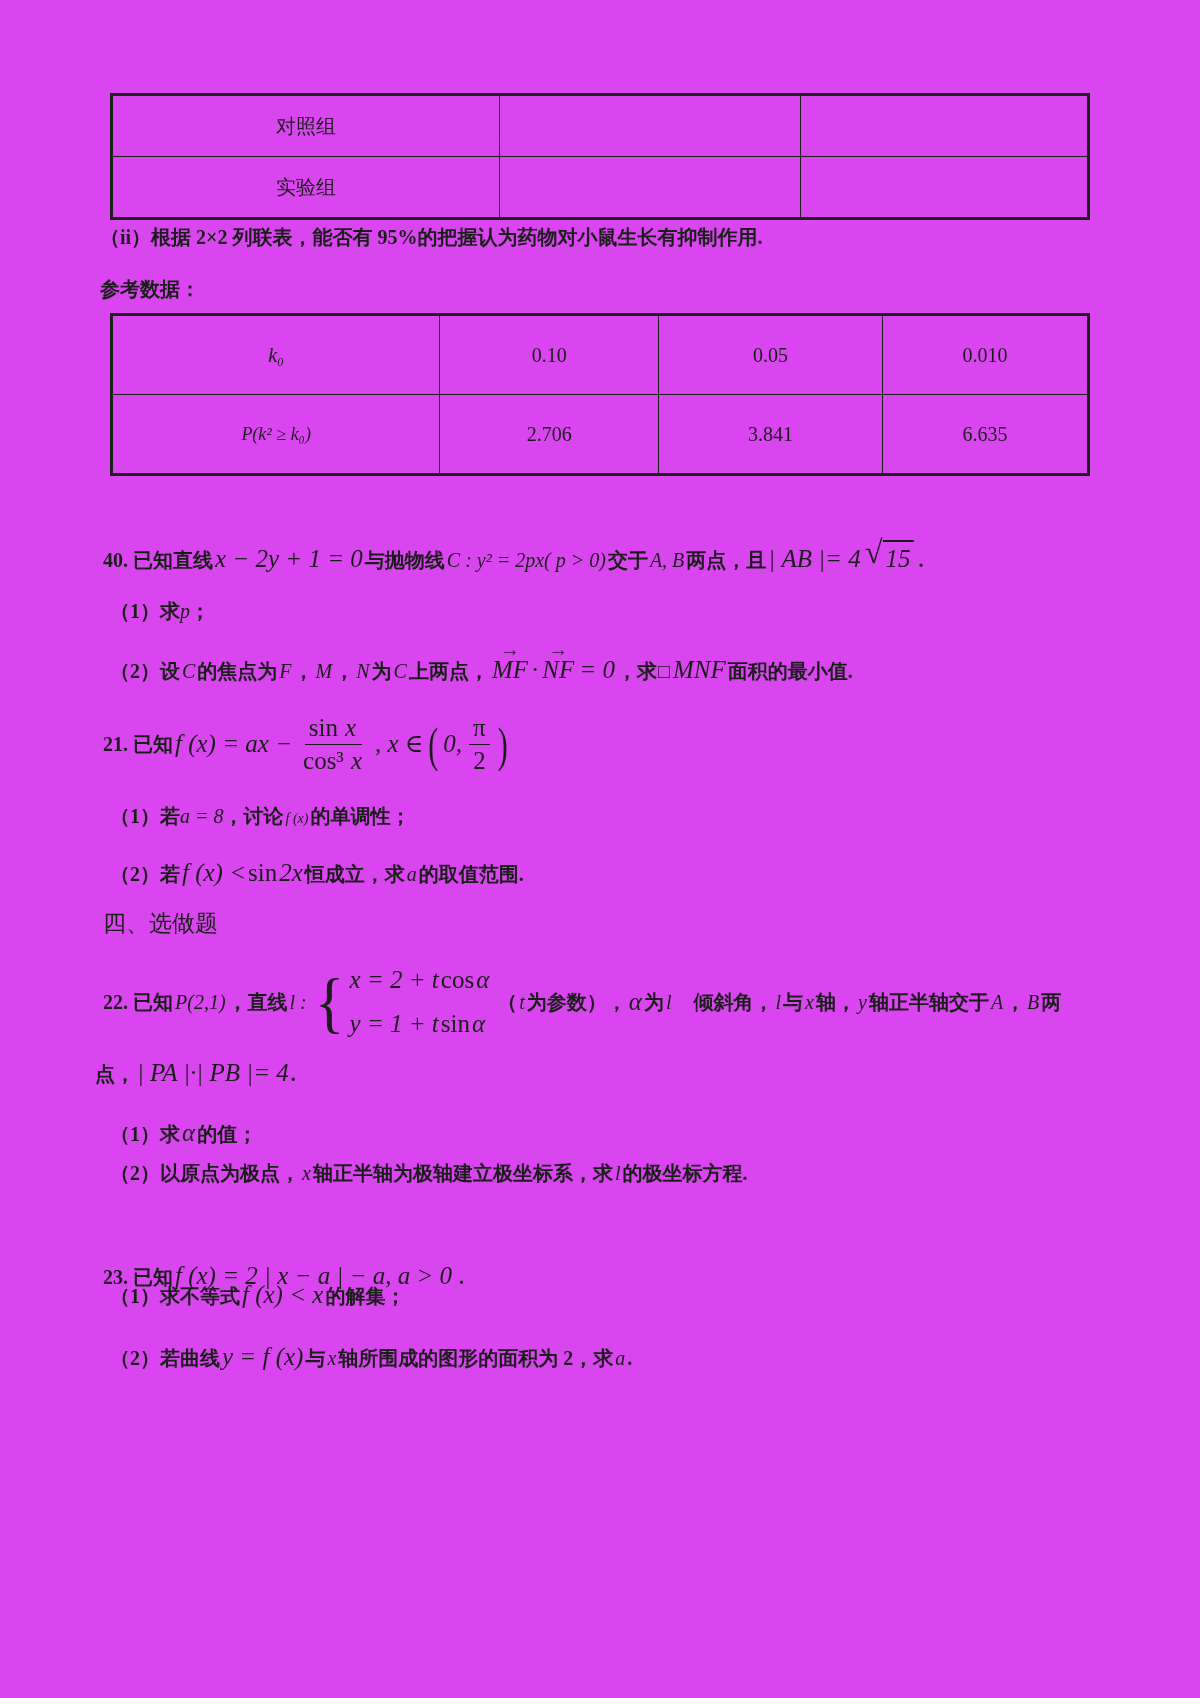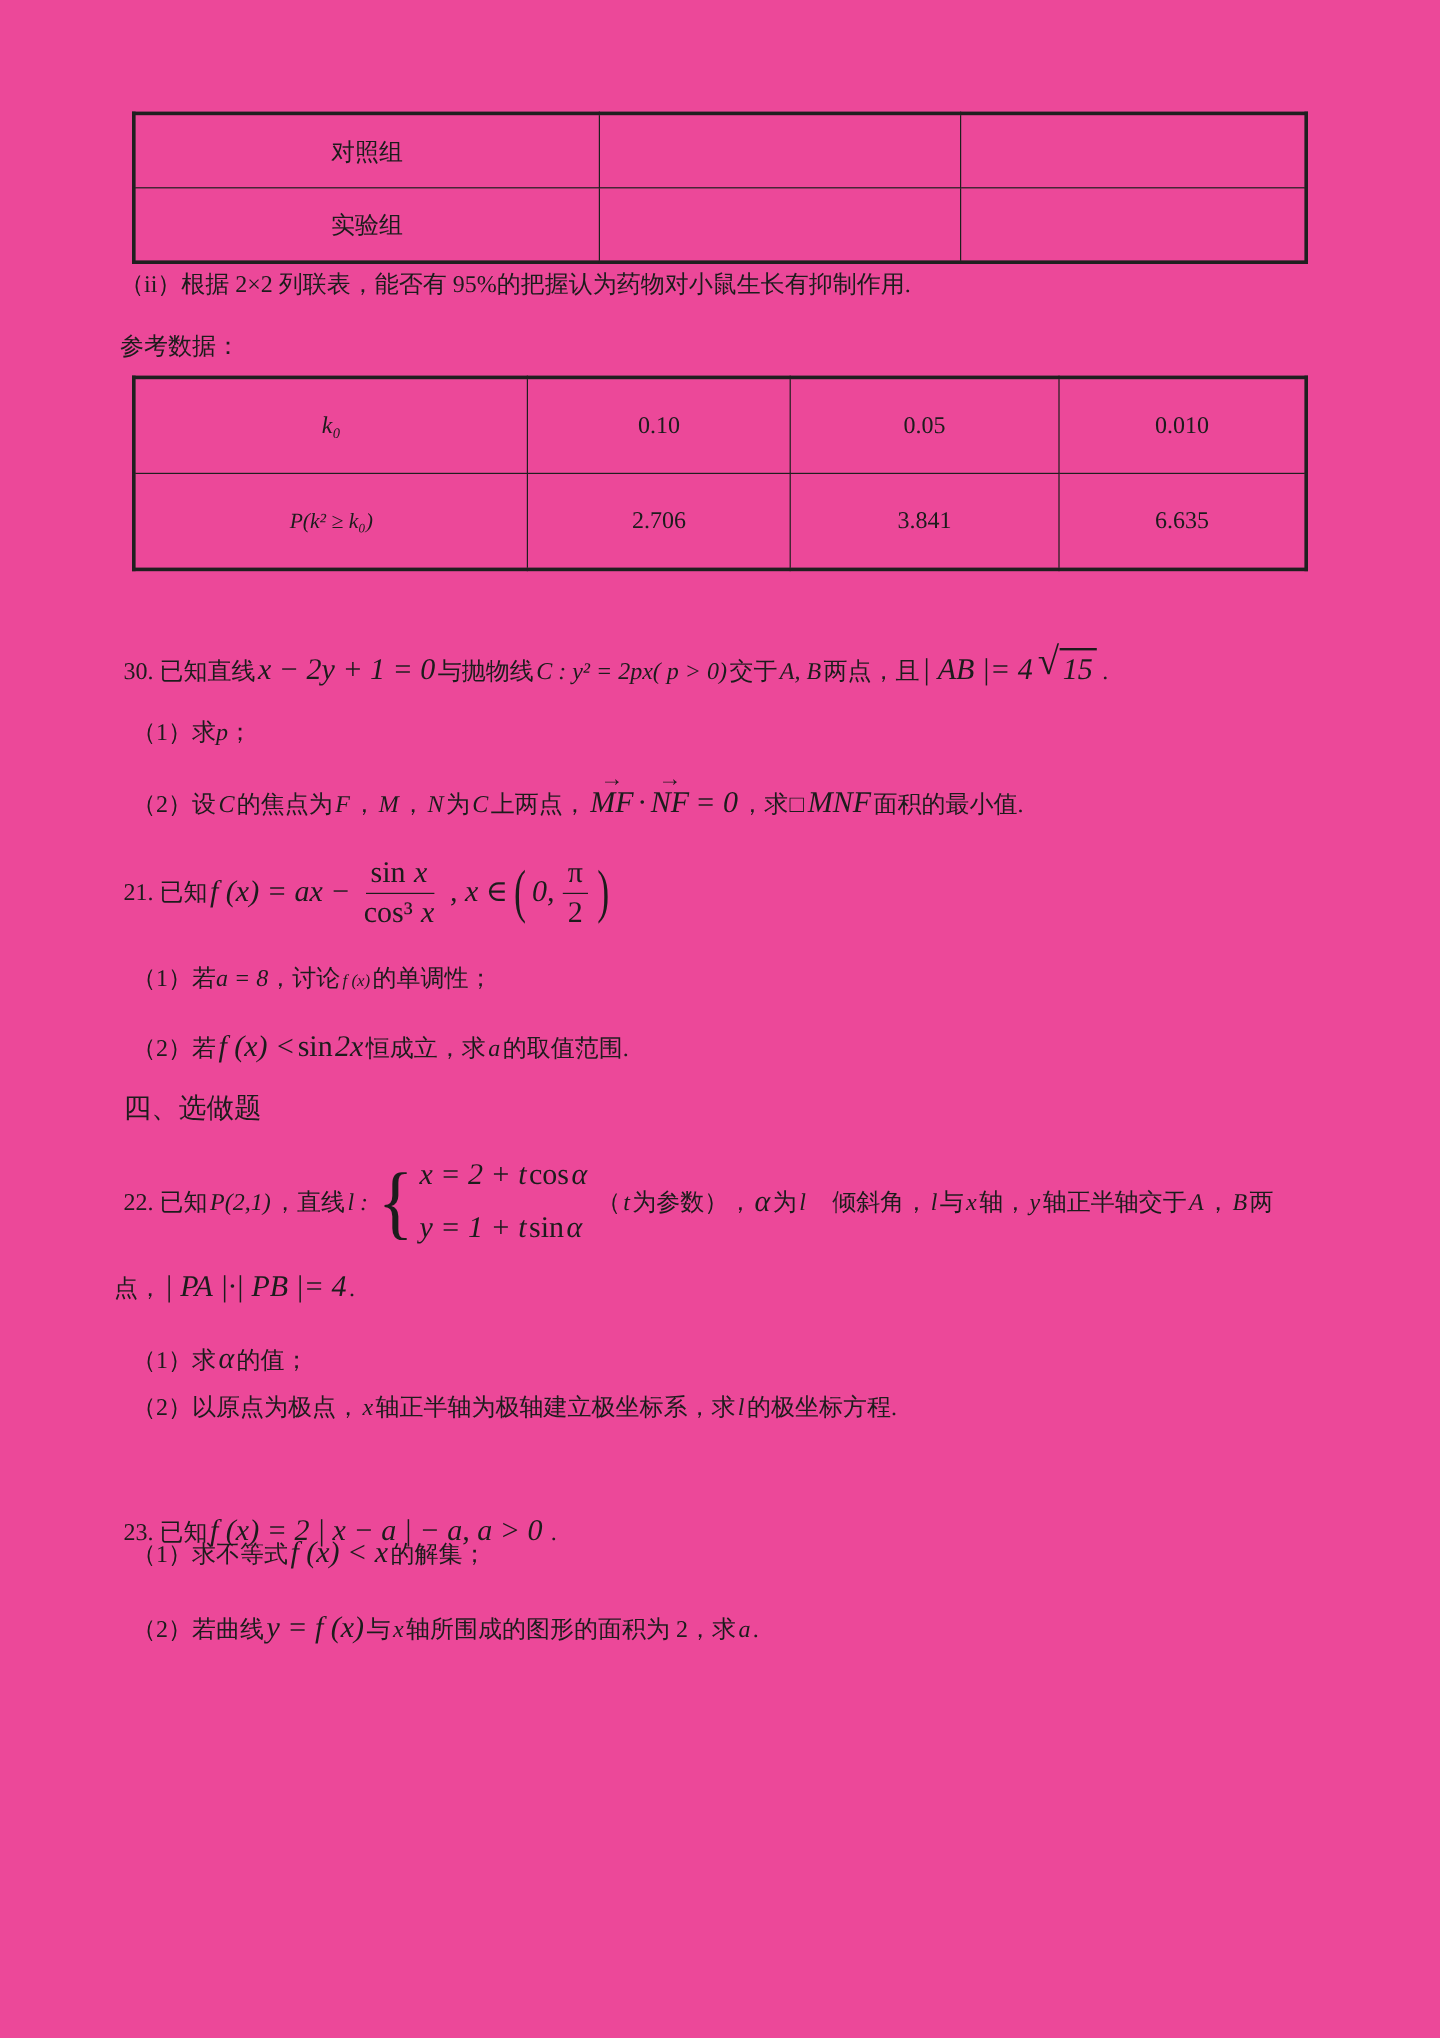--- a/index.html
+++ b/index.html
@@ -1,32 +1,32 @@
 <!DOCTYPE html>
 <html><head>
 <meta charset="utf-8">
 <style>
   html,body{margin:0;padding:0;background:#e8e8e8;}
   .page{
     position:relative;
     width:1200px;height:1698px;
     margin:0 auto;
-    background:#ec4899;
+    background:#d946ef;
     color:#1c1c1c;
     font-family:"Liberation Serif","DejaVu Serif",serif;
     font-size:20px;
     overflow:hidden;
   }
   .line{
     position:absolute;
     white-space:nowrap;
     line-height:1.35;
   }
   .flexline{display:flex;align-items:center;}
-  .cn{font-style:normal;}
+  .cn{font-style:normal;font-weight:bold;}
   .m{font-style:italic;margin:0 0;}
   .m.tight{margin:0 2px;}
   .fn{font-style:normal;}
   .lg{font-size:25px;}
 
   
   table.doc{
     position:absolute;
     border-collapse:collapse;
     table-layout:fixed;
@@ -121,21 +121,21 @@
     <tr style="height:80px">
       <td class="m" style="font-size:18px">P(k² ≥ k₀)</td>
       <td>2.706</td>
       <td>3.841</td>
       <td>6.635</td>
     </tr>
   </tbody>
     </table>
 
   <div class="line" style="left:103px;top:540px;">
-    <span class="cn">30.</span>
+    <span class="cn">40.</span>
     <span class="cn">已知直线</span><span class="m lg tight">x − 2y + 1 = 0</span><span class="cn">与抛物线</span><span class="m tight">C : y² = 2px( p &gt; 0)</span><span class="cn">交于</span><span class="m tight">A, B</span><span class="cn">两点，且</span><span class="m lg tight">| AB |= 4</span><span class="sqrt lg">
         <span class="sign">√</span>
         <span class="body">15</span>
       </span>
     <span class="cn">.</span>
   </div>
 
   <div class="line" style="left:110px;top:598px;">
     <span class="cn">（1）求</span><span class="m">p</span><span class="cn">；</span>
   </div>

